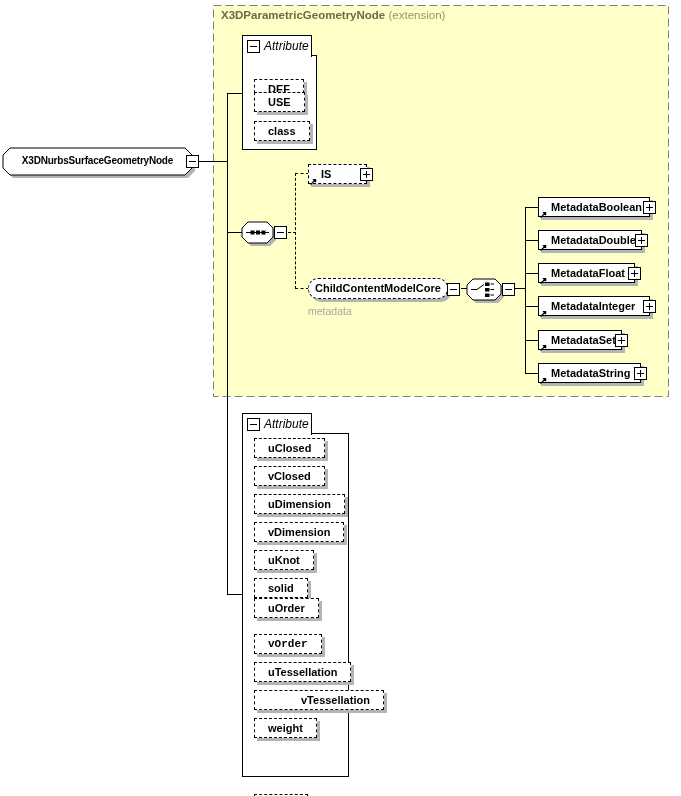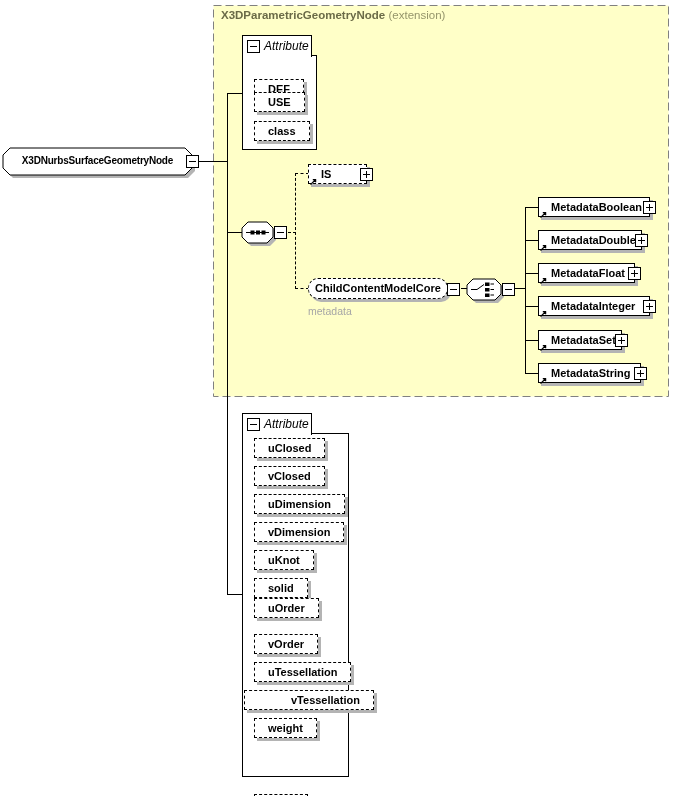--- a/index.html
+++ b/index.html
@@ -182,19 +182,19 @@
     <div class="xp"></div>
     <div class="tlbl">Attribute</div>
   </div>
   <div class="attr" style="left:254px; top:438px;">uClosed</div>
   <div class="attr" style="left:254px; top:466px;">vClosed</div>
   <div class="attr" style="left:254px; top:494px;">uDimension</div>
   <div class="attr" style="left:254px; top:522px;">vDimension</div>
   <div class="attr" style="left:254px; top:550px;">uKnot</div>
   <div class="attr" style="left:254px; top:578px;">solid</div>
   <div class="attr" style="left:254px; top:598px;text-align:center;">uOrder</div>
-  <div class="attr" style="left:254px; top:634px;">vOrder</div>
+  <div class="attr" style="left:254px; top:634px;font-family:Liberation Mono, monospace;">vOrder</div>
   <div class="attr" style="left:254px; top:662px;">uTessellation</div>
-  <div class="attr" style="left:244px; top:690px;padding-left:46px;">vTessellation</div>
+  <div class="attr" style="left:254px; top:690px;padding-left:46px;">vTessellation</div>
   <div class="attr" style="left:254px; top:718px;text-align:center;">weight</div>
   <div class="attr" style="left:254px; top:746px;margin-top:48px;">solid</div>
 
 </div>
 
 </body></html>

